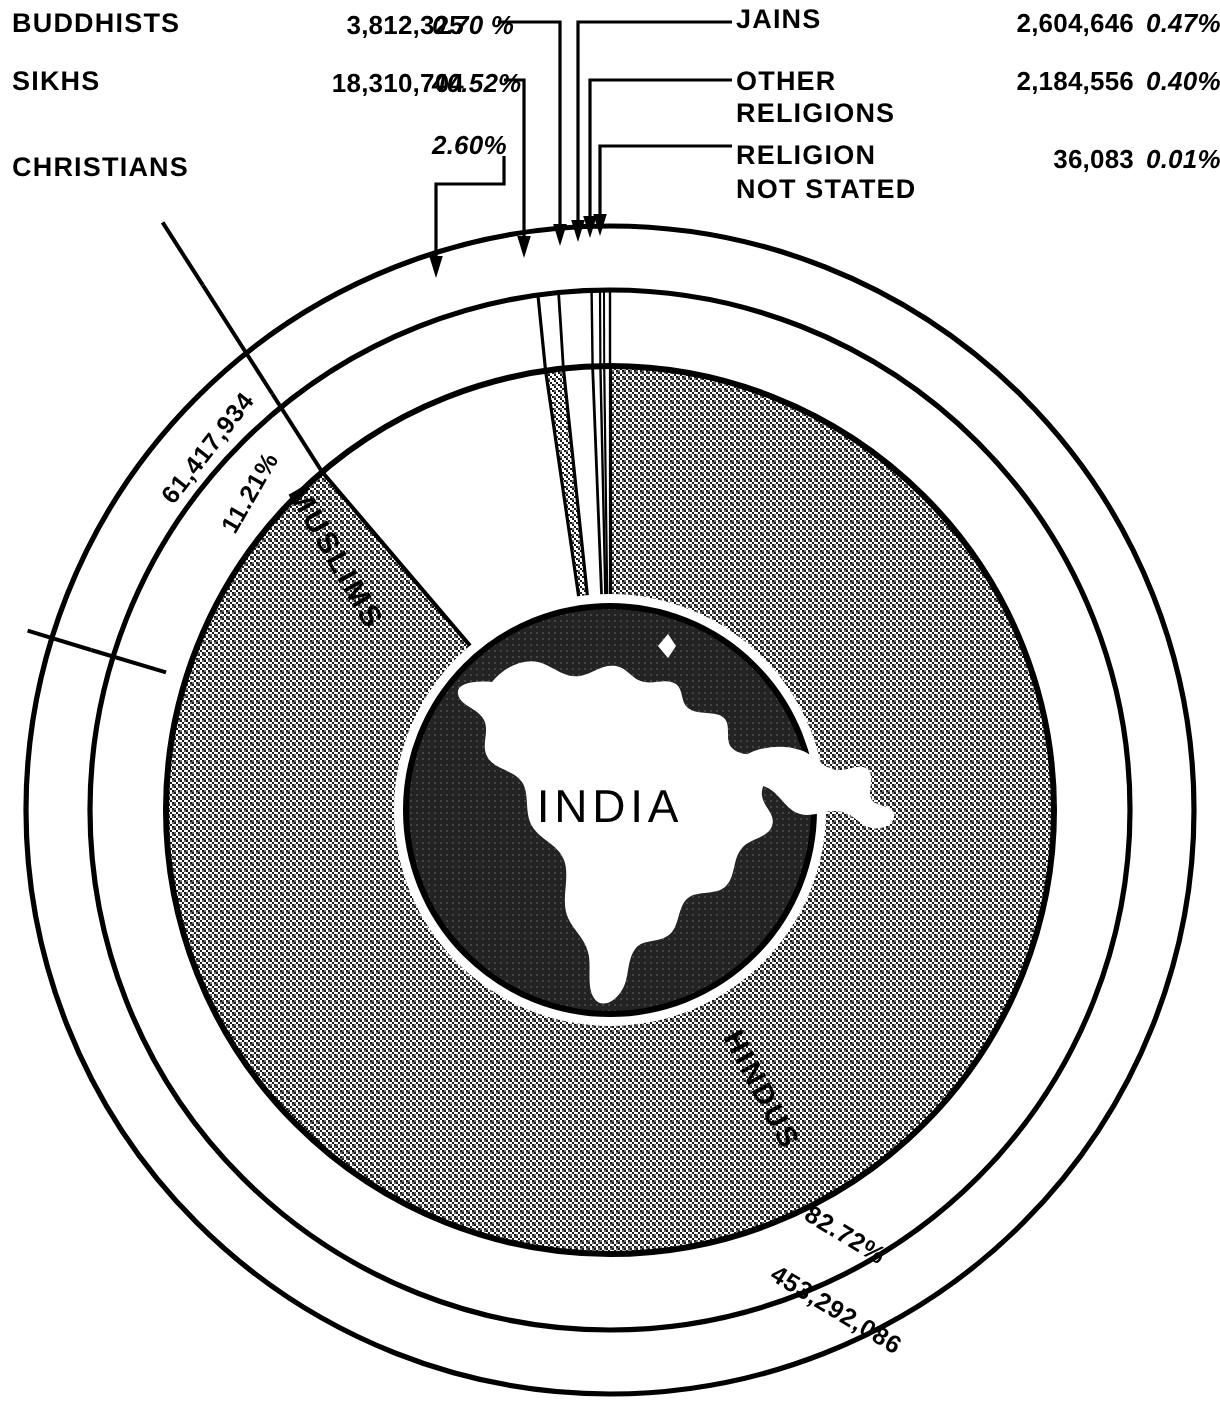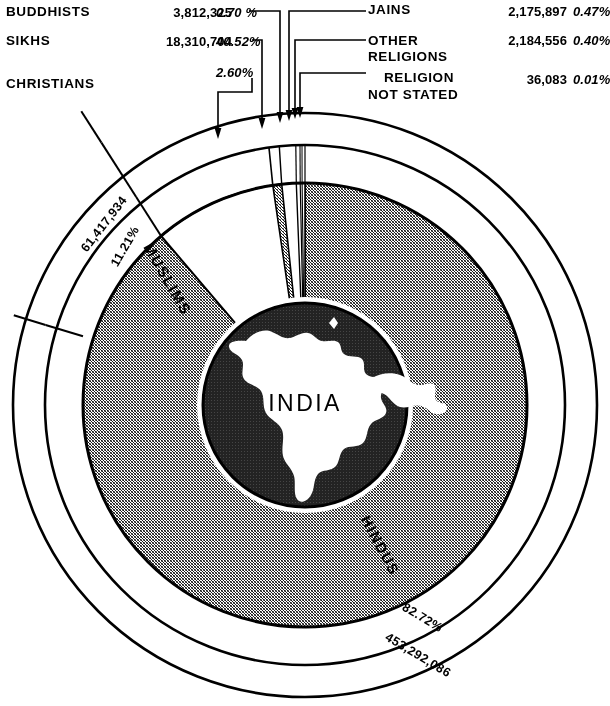--- a/index.html
+++ b/index.html
@@ -58,29 +58,29 @@
   <div class="leg-pct  L-pct" style="top:5px;">0.70 %</div>
 
   <div class="leg-name L-name" style="top:33px;">SIKHS</div>
   <div class="leg-num  L-num" style="top:34px;left:114px;">18,310,704</div>
   <div class="leg-pct  L-pct" style="top:34px;">40.52%</div>
 
   <div class="leg-name L-name" style="top:64px;margin-top:12px;">CHRISTIANS</div>
   <div class="leg-pct  L-pct" style="top:65px;text-align:right;">2.60%</div>
 
   <div class="leg-name R-name" style="top:2px;">JAINS</div>
-  <div class="leg-num  R-num" style="top:4px;">2,175,897</div>
+  <div class="leg-num  R-num" style="top:4px;">2,604,646</div>
   <div class="leg-pct  R-pct" style="top:4px;">0.47%</div>
 
   <div class="leg-name R-name" style="top:33px;">OTHER</div>
   <div class="leg-name R-name2" style="top:49px;">RELIGIONS</div>
   <div class="leg-num  R-num" style="top:33px;">2,184,556</div>
   <div class="leg-pct  R-pct" style="top:33px;">0.40%</div>
 
-  <div class="leg-name R-name" style="top:70px;margin-left:16px;">RELIGION</div>
+  <div class="leg-name R-name" style="top:70px;">RELIGION</div>
   <div class="leg-name R-name2" style="top:87px;">NOT STATED</div>
   <div class="leg-num  R-num" style="top:72px;">36,083</div>
   <div class="leg-pct  R-pct" style="top:72px;">0.01%</div>
 </div>
 
 <div id="art">
 <svg width="610" height="706" viewBox="0 0 610 706" xmlns="http://www.w3.org/2000/svg">
   <defs>
 
     <pattern id="dither" width="3" height="3" patternUnits="userSpaceOnUse">

